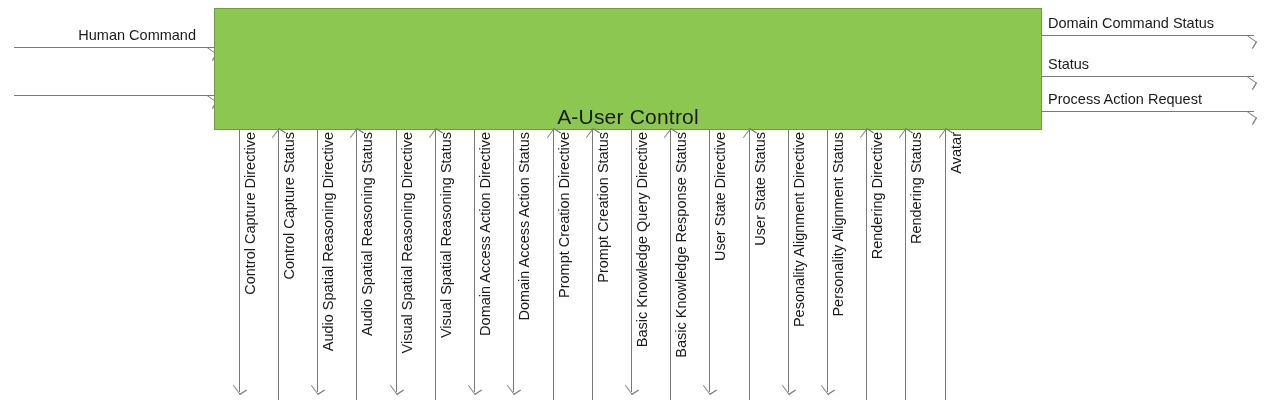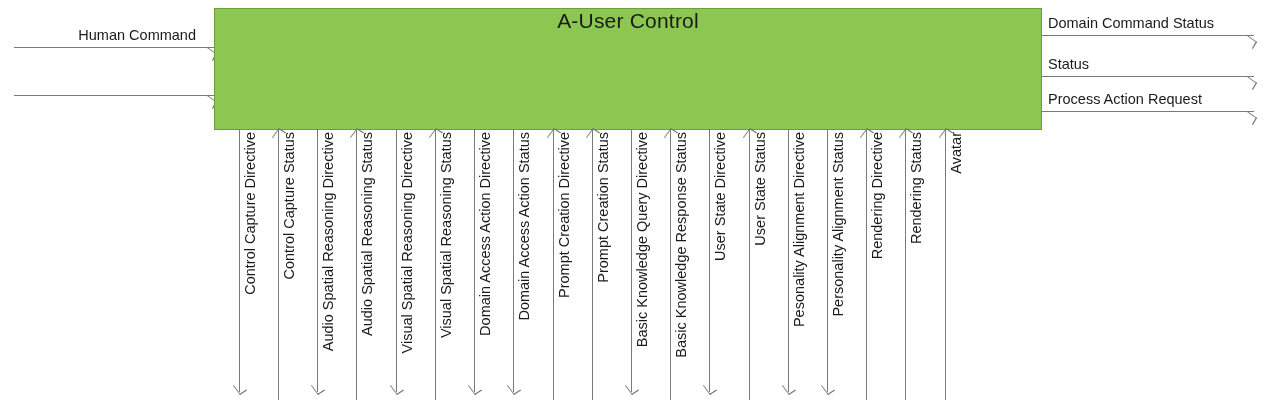--- a/index.html
+++ b/index.html
@@ -22,21 +22,21 @@
   #main-block {
     position: absolute;
     left: 214px;
     top: 8px;
     width: 828px;
     height: 122px;
     background: #8CC751;
     border: 1px solid #6f9c3d;
     box-sizing: border-box;
     display: flex;
-    align-items: flex-start;
+    align-items: flex-end;
     justify-content: center;
   }
   #main-block-title {
     font-size: 21px;
     color: #1a1a1a;
     letter-spacing: 0.2px;
     font-family: "Liberation Sans", sans-serif;
   }
 
   

